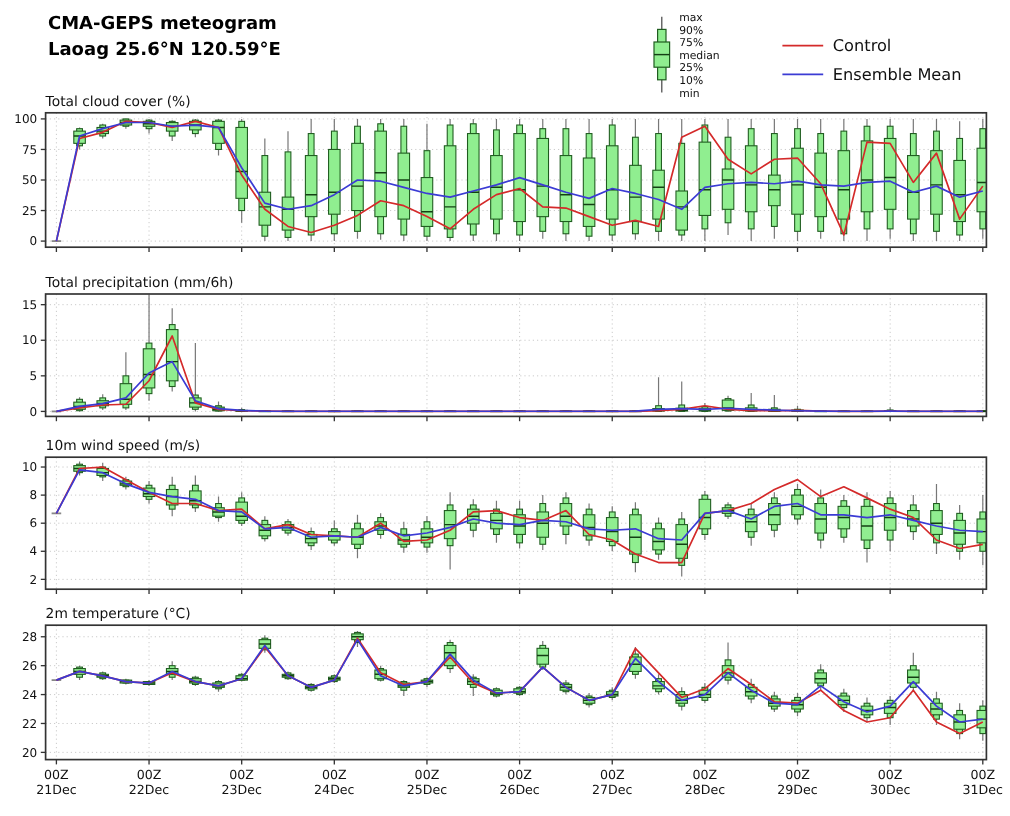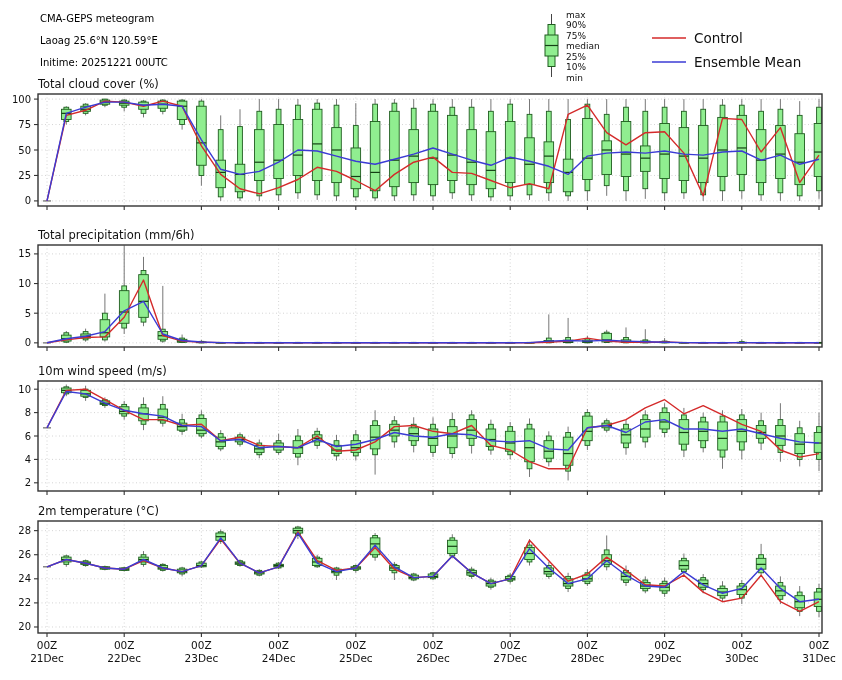--- a/index.html
+++ b/index.html
@@ -1,19 +1,19 @@
 <!DOCTYPE html>
 <html><head>
 <meta charset="utf-8">
 <style>
   html,body{margin:0;padding:0;background:#fff;}
   body{width:842px;height:680px;overflow:hidden;font-family:"DejaVu Sans","Liberation Sans",sans-serif;}
   .figure{position:relative;width:842px;height:680px;background:#fff;}
   .hdr{position:absolute;left:40px;top:8px;z-index:2;color:#000;}
-  .hdr div{font-size:10px;line-height:22px;white-space:nowrap;}
+  .hdr div{font-size:15px;line-height:22px;white-space:nowrap;font-weight:bold;}
   svg{position:absolute;left:0;top:0;}
   svg text{font-family:"DejaVu Sans","Liberation Sans",sans-serif;fill:#111;}
 </style>
 </head>
 <body>
 
 <div class="figure">
   <svg id="chart" width="842" height="680" viewBox="0 0 842 680">
       <g>
         <clipPath id="clip-cloud">
@@ -1224,15 +1224,14 @@
       <g>
         <line x1="652" x2="686" y1="38" y2="38" stroke="#d42a2a" stroke-width="1.6"></line>
         <text x="694" y="42.5" font-size="13.5px">Control</text>
         <line x1="652" x2="686" y1="62" y2="62" stroke="#3b3bd4" stroke-width="1.6"></line>
         <text x="694" y="66.5" font-size="13.5px">Ensemble Mean</text>
       </g>
     </svg>
   <div class="hdr">
     <div>CMA-GEPS meteogram</div>
     <div>Laoag 25.6°N 120.59°E</div>
-    <div>Initime: 20251221 00UTC</div>
   </div>
 </div>
 
 </body></html>

